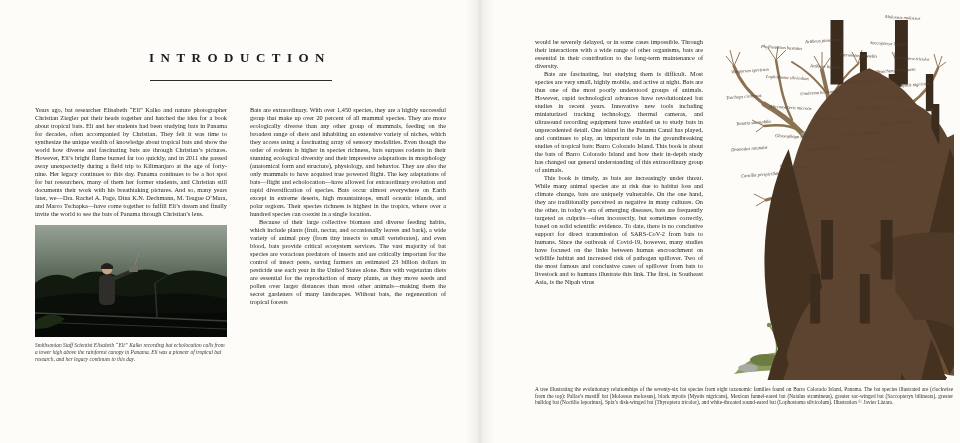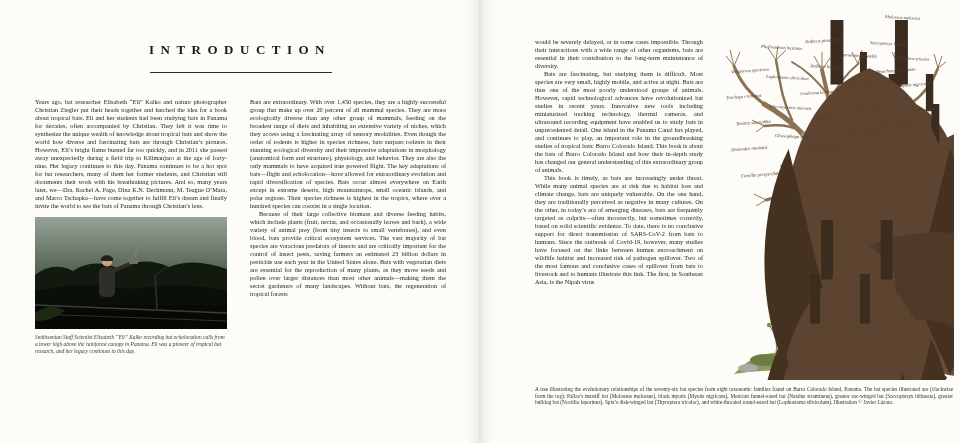--- a/index.html
+++ b/index.html
@@ -8,21 +8,21 @@
     background:#f6f5f1;
     font-family:"Liberation Serif", serif;
     color:#1d1c1a;
   }
   .spread{position:absolute;inset:0;background:#fdfcf9;}
   .gutter{
     position:absolute;left:466px;top:0;width:28px;height:443px;pointer-events:none;
     background:linear-gradient(90deg, rgba(0,0,0,0) 0%, rgba(0,0,0,0.05) 40%, rgba(0,0,0,0.10) 50%, rgba(0,0,0,0.05) 60%, rgba(0,0,0,0) 100%);
   }
   
-  .page-left{position:absolute;left:0;top:8px;width:480px;height:418px;}
+  .page-left{position:absolute;left:0;top:16px;width:480px;height:418px;}
   .chapter-title{
     position:absolute;top:34px;left:0;width:480px;text-align:center;
     font-size:13px;font-weight:bold;letter-spacing:6.5px;color:#1a1a1a;
   }
   .title-rule{position:absolute;top:64px;left:150px;width:182px;height:0;border-top:1px solid #2e2d2b;}
   .col{position:absolute;top:90px;}
   .col1{left:35px;width:192px;}
   .col2{left:250px;width:196px;}
   .col p{margin:0;font-size:6.3px;line-height:8px;text-align:justify;}
   .col p + p{text-indent:9px;margin-top:0;}

